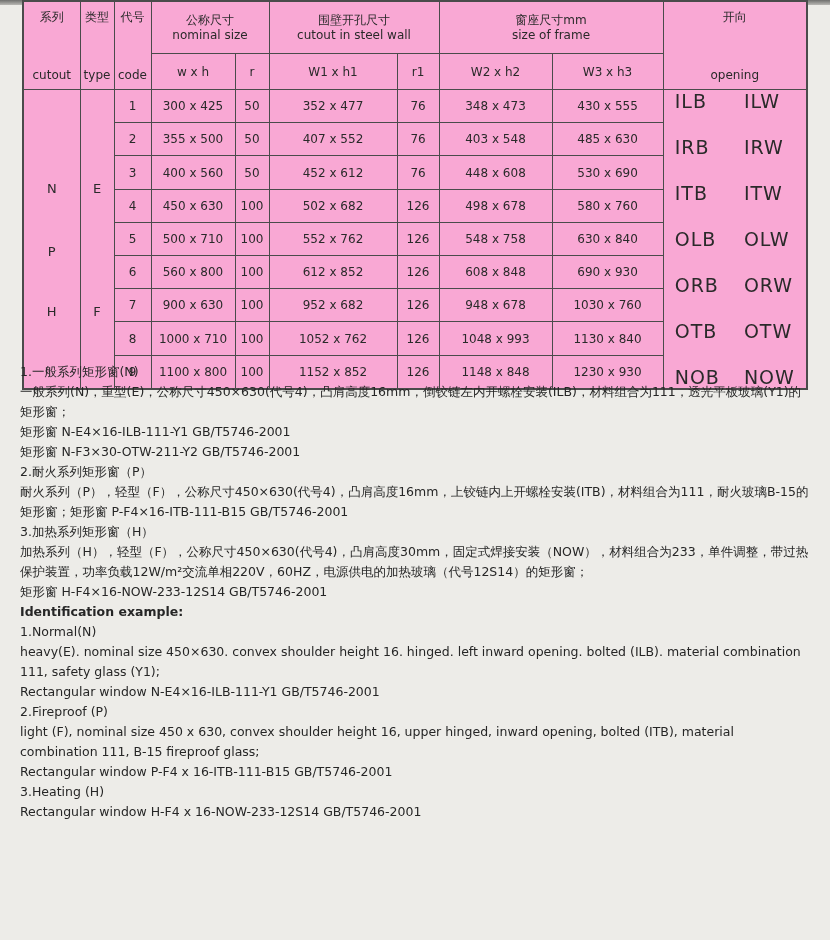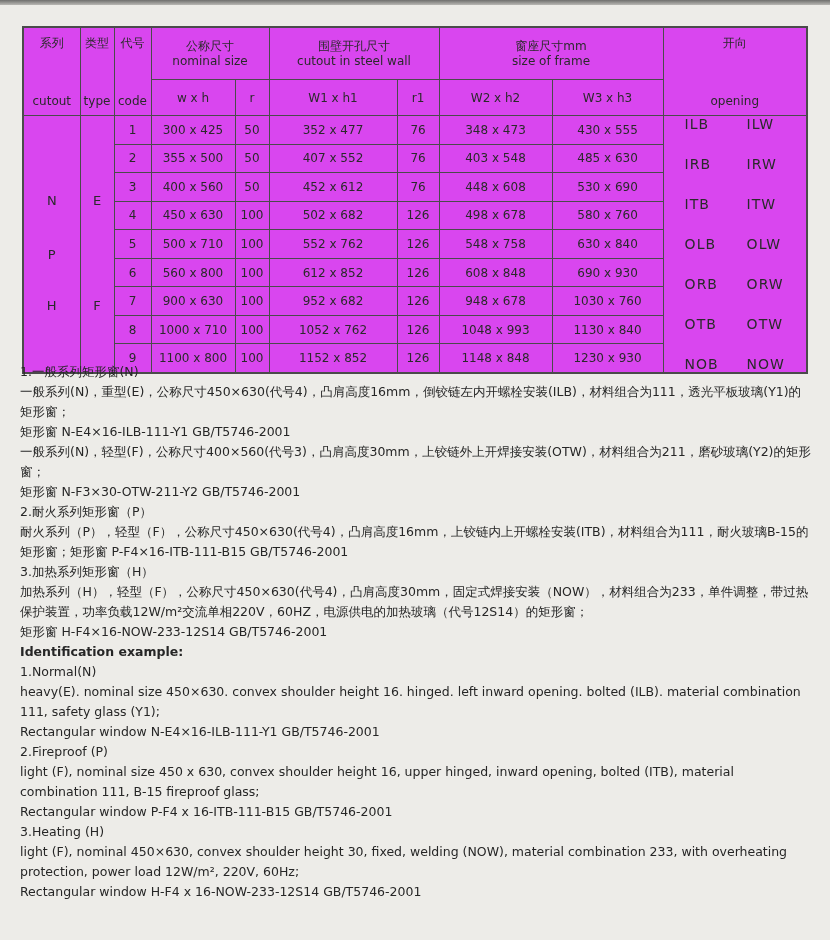--- a/index.html
+++ b/index.html
@@ -11,25 +11,25 @@
     position:relative;
     overflow:hidden;
   }
   .scan-top-strip{
     position:absolute;top:0;left:0;width:830px;height:5px;
     background:linear-gradient(#6f6f6d,#b9b8b4);
   }
 
   
   .spec-table{
-    position:absolute;top:26px;left:22px;
+    position:absolute;top:0;left:22px;
     border-collapse:collapse;
     table-layout:fixed;
     width:784px;
-    background:#d946ef;
+    background:#f9a8d4;
   }
   .spec-table th,.spec-table td{
     border:1px solid #4b4b4b;
     padding:0 2px;
     text-align:center;
     vertical-align:middle;
     font-size:12px;
     font-weight:normal;
     color:#2a2a2a;
     overflow:hidden;
@@ -63,21 +63,21 @@
   .pos-a{top:33%;} .pos-b{top:54%;} .pos-c{top:74%;}
 
   .opening-grid{
     display:grid;
     grid-template-columns:auto auto;
     column-gap:32px;
     row-gap:10px;
     justify-content:center;
     align-content:center;
     height:100%;
-    font-size:14px;
+    font-size:19px;
     letter-spacing:1px;
     gap:24px;
   }
   .opening-grid span{text-align:left;min-width:38px;}
 
   
   .notes{
     position:absolute;top:362px;left:20px;width:792px;
     font-size:12.5px;line-height:20px;
   }
@@ -269,30 +269,28 @@
       <td>1148 x 848</td>
       <td>1230 x 930</td>
     </tr>
   </tbody>
 </table>
 
 <div class="notes">
   <p>1.一般系列矩形窗(N)</p>
   <p>一般系列(N)，重型(E)，公称尺寸450×630(代号4)，凸肩高度16mm，倒铰链左内开螺栓安装(ILB)，材料组合为111，透光平板玻璃(Y1)的矩形窗；</p>
   <p>矩形窗 N-E4×16-ILB-111-Y1 GB/T5746-2001</p>
-  <p>一般系列(N)，轻型(F)，公称尺寸400×560(代号3)，凸肩高度30mm，上铰链外上开焊接安装(OTW)，材料组合为211，磨砂玻璃(Y2)的矩形窗；</p>
   <p>矩形窗 N-F3×30-OTW-211-Y2 GB/T5746-2001</p>
   <p>2.耐火系列矩形窗（P）</p>
   <p>耐火系列（P），轻型（F），公称尺寸450×630(代号4)，凸肩高度16mm，上铰链内上开螺栓安装(ITB)，材料组合为111，耐火玻璃B-15的矩形窗；矩形窗 P-F4×16-ITB-111-B15 GB/T5746-2001</p>
   <p>3.加热系列矩形窗（H）</p>
   <p>加热系列（H），轻型（F），公称尺寸450×630(代号4)，凸肩高度30mm，固定式焊接安装（NOW），材料组合为233，单件调整，带过热保护装置，功率负载12W/m²交流单相220V，60HZ，电源供电的加热玻璃（代号12S14）的矩形窗；</p>
   <p>矩形窗 H-F4×16-NOW-233-12S14 GB/T5746-2001</p>
   <p class="notes-title">Identification example:</p>
   <p>1.Normal(N)</p>
   <p>heavy(E). nominal size 450×630. convex shoulder height 16. hinged. left inward opening. bolted (ILB). material combination 111, safety glass (Y1);</p>
   <p>Rectangular window  N-E4×16-ILB-111-Y1  GB/T5746-2001</p>
   <p>2.Fireproof (P)</p>
   <p>light (F), nominal size 450 x 630, convex shoulder height 16, upper hinged, inward opening, bolted (ITB),  material combination 111, B-15 fireproof glass;</p>
   <p>Rectangular window  P-F4 x 16-ITB-111-B15  GB/T5746-2001</p>
   <p>3.Heating (H)</p>
-  <p>light (F), nominal 450×630, convex shoulder height 30, fixed, welding (NOW), material combination 233, with overheating protection, power load 12W/m², 220V, 60Hz;</p>
   <p>Rectangular window  H-F4 x 16-NOW-233-12S14  GB/T5746-2001</p>
 </div>
 
 </body></html>

